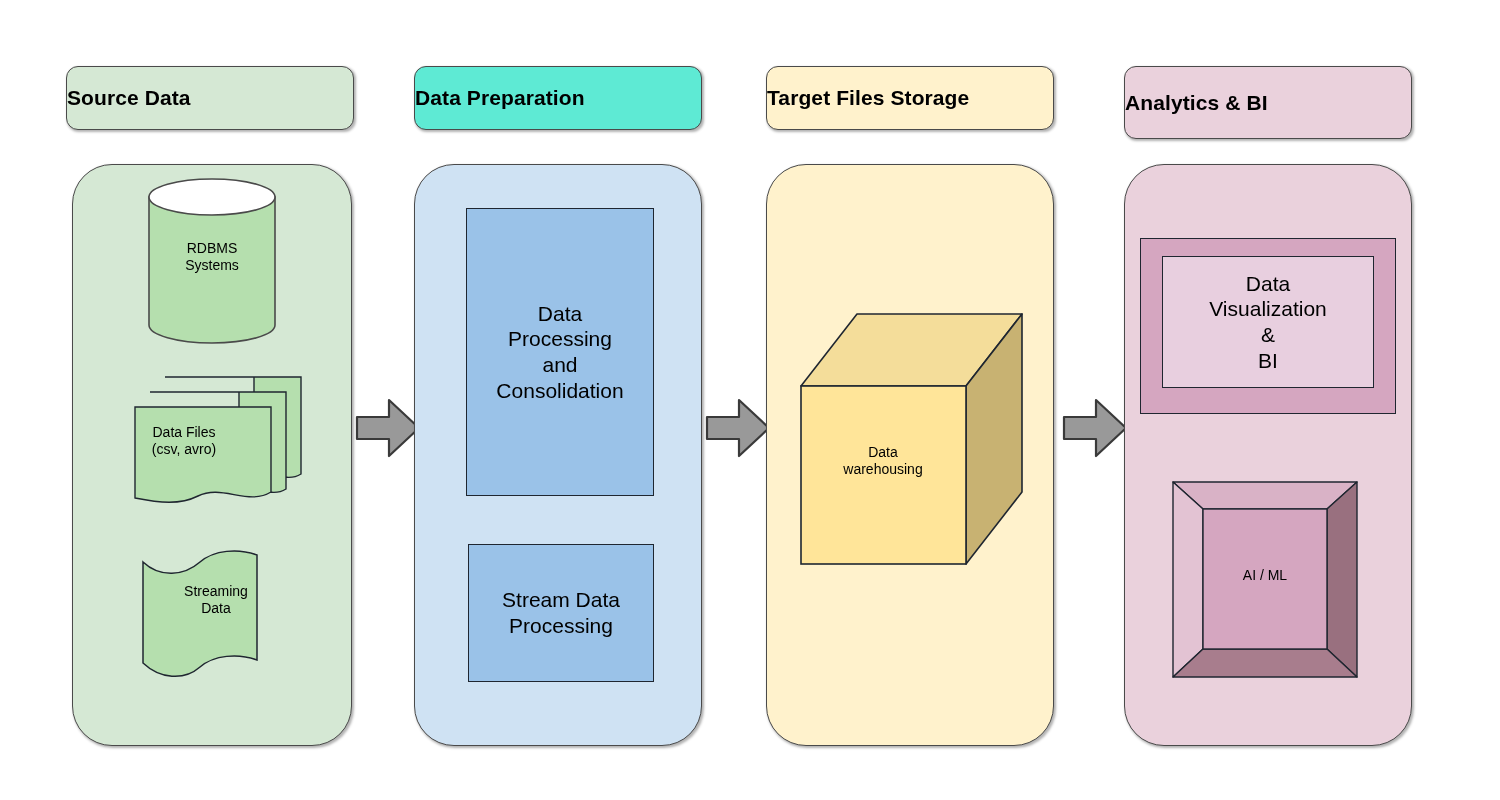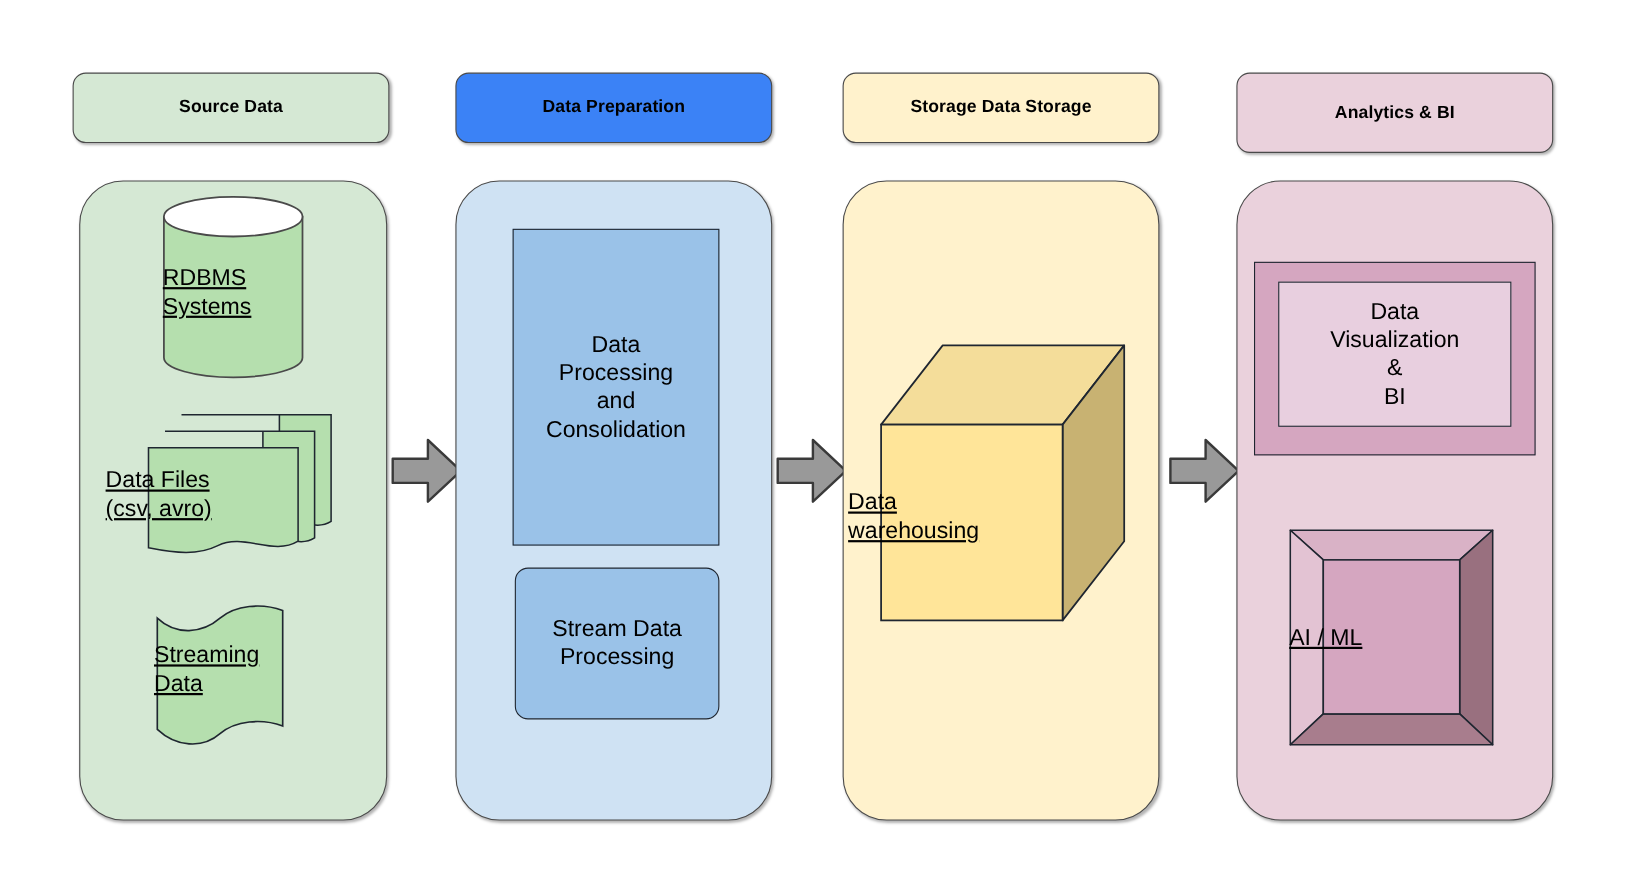--- a/index.html
+++ b/index.html
@@ -25,23 +25,23 @@
   }
 
   
   .stage-header {
     position: absolute;
     box-sizing: border-box;
     border: 1px solid #4a4a4a;
     border-radius: 12px;
     display: flex;
     align-items: center;
-    justify-content: center;
+    justify-content: flex-start;
     font-weight: bold;
-    font-size: 16px;
+    font-size: 21px;
     letter-spacing: 0.1px;
     box-shadow: 1.5px 1.5px 2.5px rgba(0,0,0,0.30);
   }
 
   
   .stage-body {
     position: absolute;
     box-sizing: border-box;
     border: 1px solid #4a4a4a;
     border-radius: 40px;
@@ -64,25 +64,25 @@
 
   
   .node-svg {
     position: absolute;
   }
   .node-svg svg { display: block; overflow: visible; }
   .node-svg .node-label {
     position: absolute;
     left: 0;
     width: 100%;
-    font-size: 21px;
+    text-align: center;
+    font-size: 14px;
     line-height: 1.22;
     white-space: pre-line;
     pointer-events: none;
-    text-decoration: underline;
   }
 
   .arrow-connector { position: absolute; }
   .arrow-connector svg { display: block; }
 </style>
 </head>
 <body>
 
 <div id="diagram-canvas">
 
@@ -126,42 +126,42 @@
     <div class="node-label" style="top:35px;">Streaming
 Data</div>
   </div>
 
   <div class="arrow-connector" style="left:355px; top:397px; width:66px; height:62px;">
     <svg width="66" height="62" viewBox="0 0 66 62" aria-hidden="true">
       <path d="M2,20 L34,20 L34,3 L64,31 L34,59 L34,42 L2,42 Z" fill="#999999" stroke="#3a3a3a" stroke-width="2.2" stroke-linejoin="round"></path>
     </svg>
   </div>
 
-  <div class="stage-header" style="left:414px; top:66px; width:288px; height:64px; background:#3b82f6;">
+  <div class="stage-header" style="left:414px; top:66px; width:288px; height:64px; background:#5eead4;">
     <span>Data Preparation</span>
   </div>
 
   <div class="stage-body" style="left:414px; top:164px; width:288px; height:582px; background:#cfe2f3;"></div>
 
   <div class="node-rect" style="left:466px; top:208px; width:188px; height:288px; background:#9ac2e8;">Data
 Processing
 and
 Consolidation</div>
 
-  <div class="node-rect" style="left:468px; top:516px; width:186px; height:138px; background:#9ac2e8;border-radius:12px;">Stream Data
+  <div class="node-rect" style="left:468px; top:544px; width:186px; height:138px; background:#9ac2e8;">Stream Data
 Processing</div>
 
   <div class="arrow-connector" style="left:705px; top:397px; width:66px; height:62px;">
     <svg width="66" height="62" viewBox="0 0 66 62" aria-hidden="true">
       <path d="M2,20 L34,20 L34,3 L64,31 L34,59 L34,42 L2,42 Z" fill="#999999" stroke="#3a3a3a" stroke-width="2.2" stroke-linejoin="round"></path>
     </svg>
   </div>
 
   <div class="stage-header" style="left:766px; top:66px; width:288px; height:64px; background:#fff2cc;">
-    <span>Storage Data Storage</span>
+    <span>Target Files Storage</span>
   </div>
 
   <div class="stage-body" style="left:766px; top:164px; width:288px; height:582px; background:#fff2cc;"></div>
 
   <div class="node-svg" style="left:800px; top:312px; width:224px; height:254px;">
     <svg width="224" height="254" viewBox="0 0 224 254" aria-hidden="true">
 
       <path d="M1,74 L57,2 L222,2 L166,74 Z" fill="#f4dd9a" stroke="#1f2630" stroke-width="1.6" stroke-linejoin="round"></path>
 
       <path d="M166,74 L222,2 L222,180 L166,252 Z" fill="#c8b272" stroke="#1f2630" stroke-width="1.6" stroke-linejoin="round"></path>

